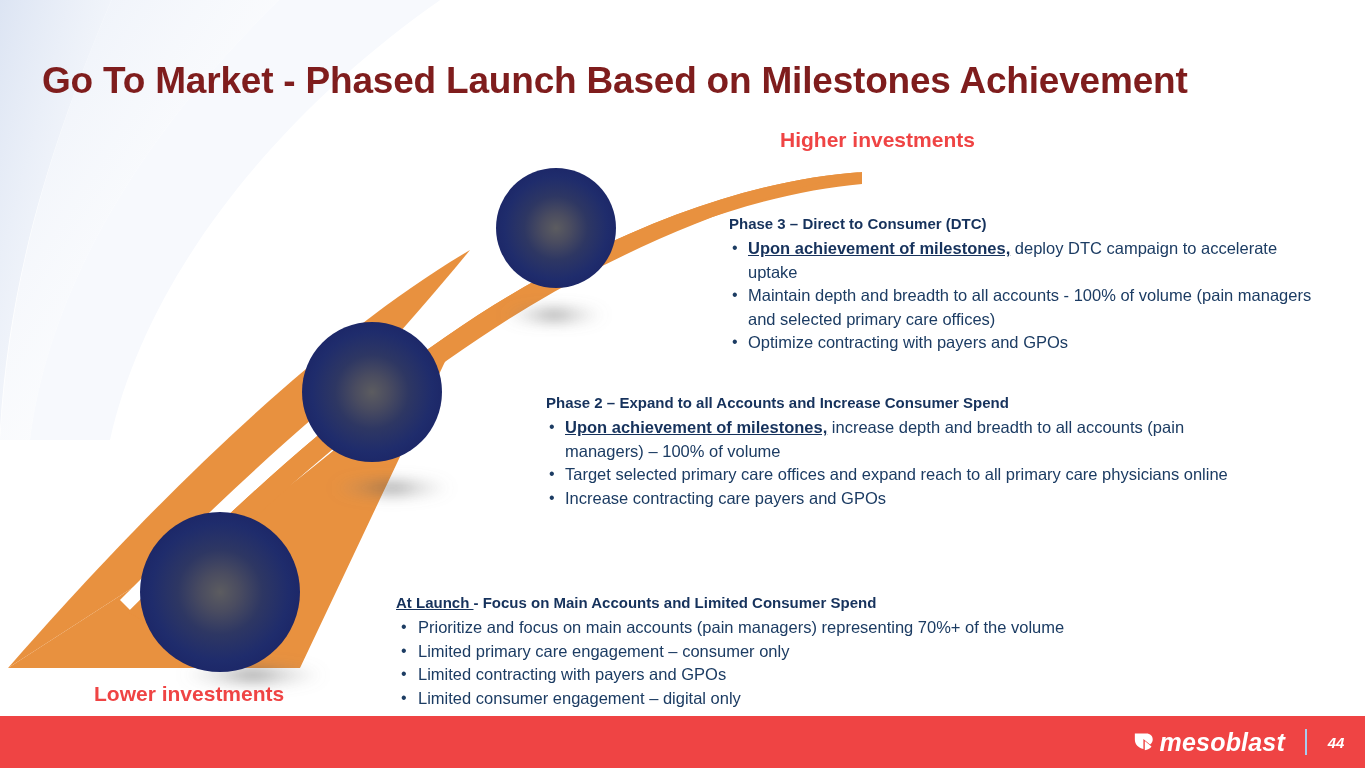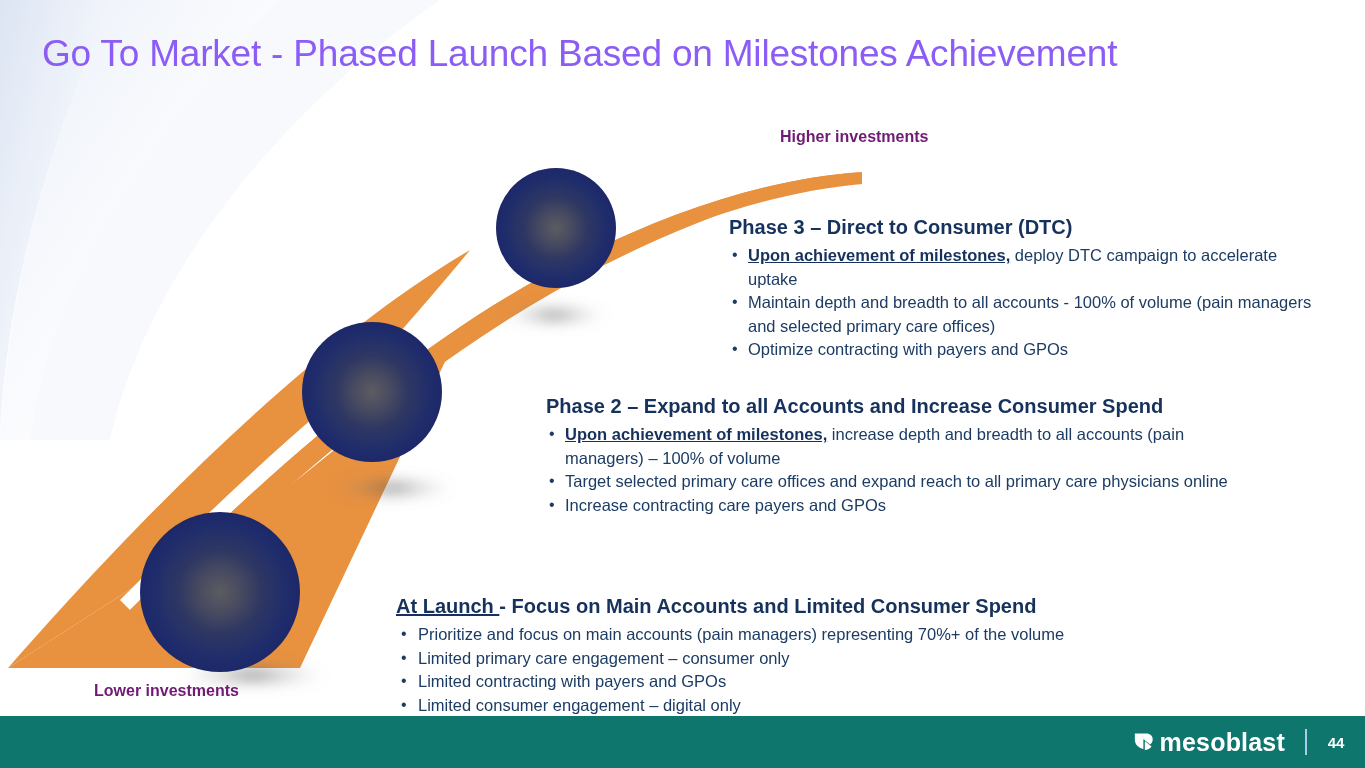--- a/index.html
+++ b/index.html
@@ -23,53 +23,53 @@
     position: absolute;
     left: 0; top: 0;
     width: 470px; height: 440px;
     pointer-events: none;
   }
 
   
   #slide-title {
     position: absolute;
     left: 42px;
-    top: 33px;
+    top: 60px;
     font-size: 37px;
-    font-weight: 400;
-    color: #8b5cf6;
+    font-weight: 700;
+    color: #7f1d1d;
     letter-spacing: -0.2px;
     white-space: nowrap;
   }
 
   
   #ramp-graphic {
     position: absolute;
     left: 0; top: 100px;
     width: 900px; height: 600px;
   }
 
   
   .invest-label {
     position: absolute;
-    font-size: 16px;
-    font-weight: bold;
-    color: #701a75;
+    font-size: 21px;
+    font-weight: bold;
+    color: #ef4444;
     white-space: nowrap;
   }
   #label-higher { left: 780px; top: 128px; }
   #label-lower  { left: 94px;  top: 682px; }
 
   
   .phase-block {
     position: absolute;
     color: #17365d;
   }
   .phase-heading {
-    font-size: 20px;
+    font-size: 15px;
     font-weight: bold;
     color: #16325c;
     margin: 0 0 3px 0;
     line-height: 1.35;
   }
   .phase-heading .underlined {
     text-decoration: underline;
     margin-top: 16px;
   }
   ul.phase-list {
@@ -106,21 +106,22 @@
   #launch-block ul.phase-list > li { padding-left: 22px; }
   #launch-block ul.phase-list > li::before { left: 5px; }
 
   
   #footer-bar {
     position: absolute;
     left: 0;
     bottom: 0;
     width: 1365px;
     height: 52px;
-    background: #0f766e;
+    background: #ef4444;
+    font-style: italic;
   }
   #footer-brand {
     position: absolute;
     right: 18px;
     top: 0;
     height: 52px;
     display: flex;
     align-items: center;
     gap: 0px;
   }

